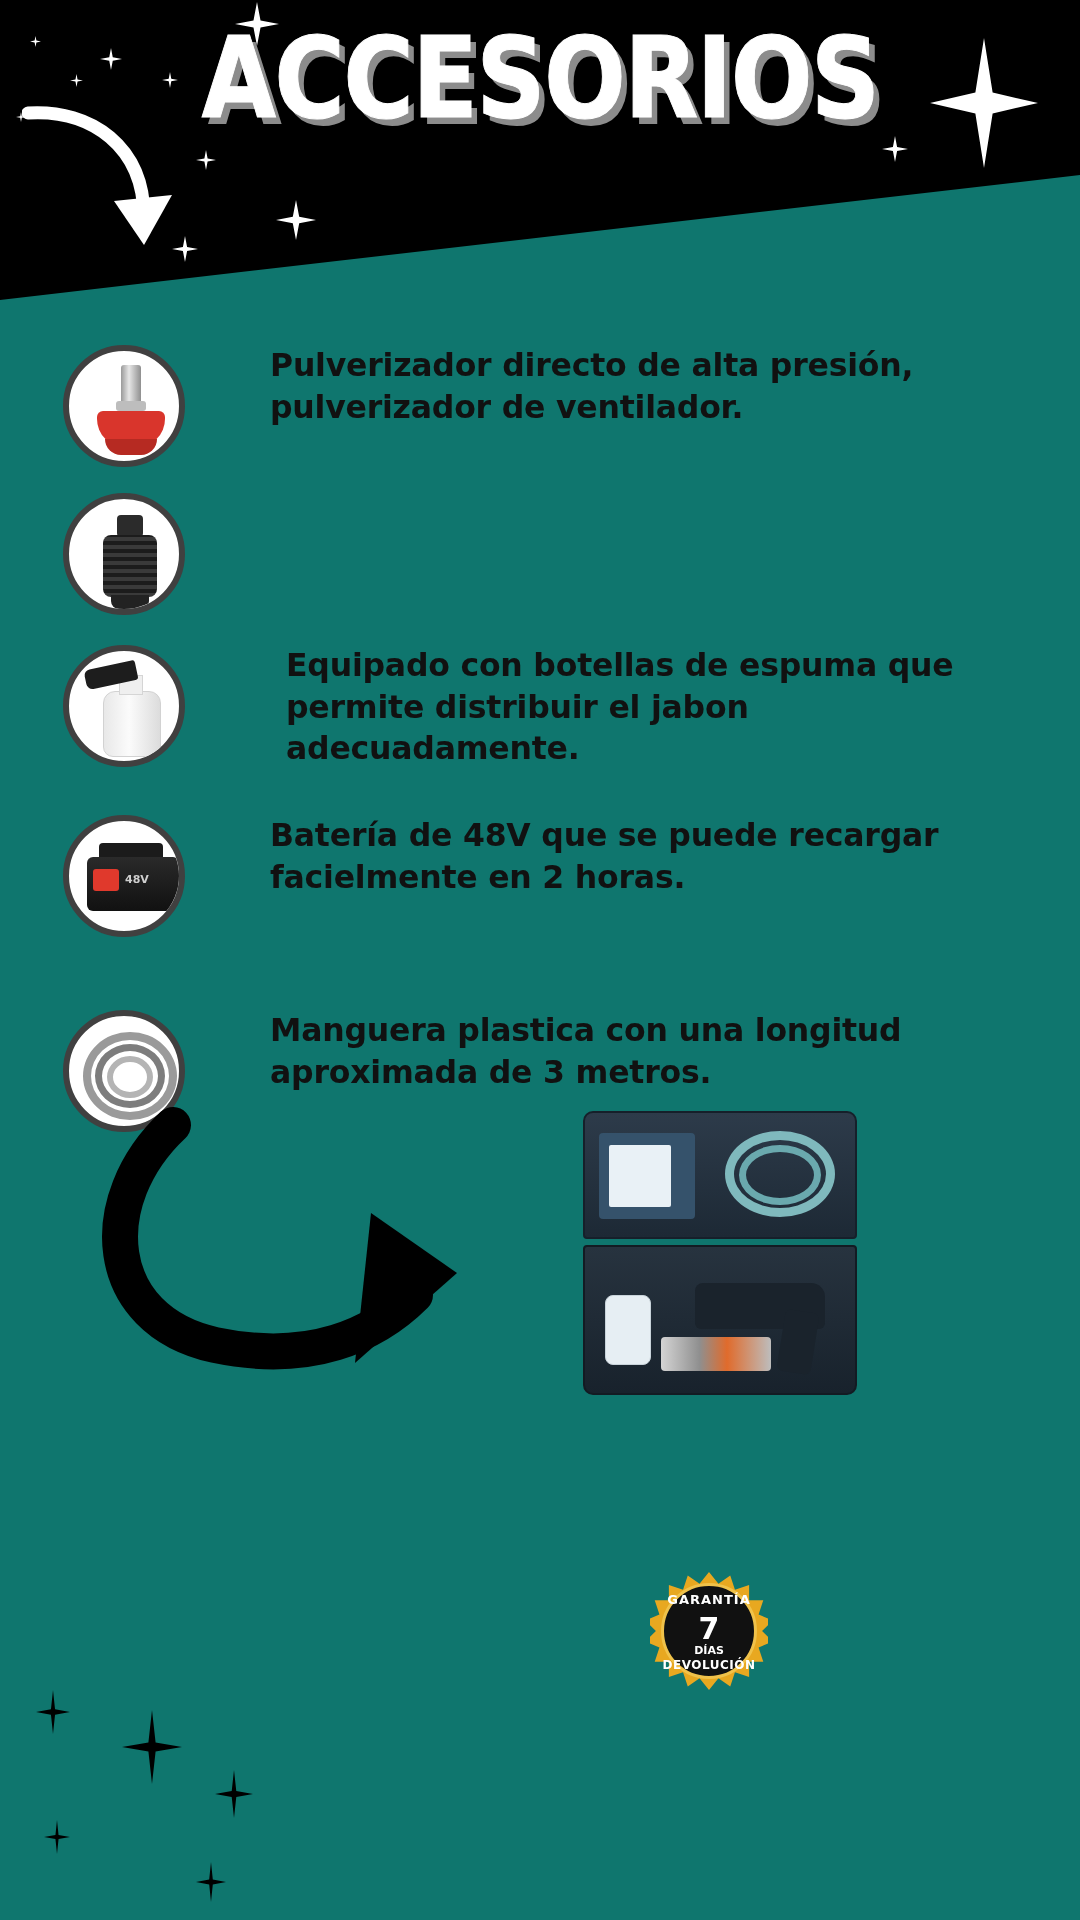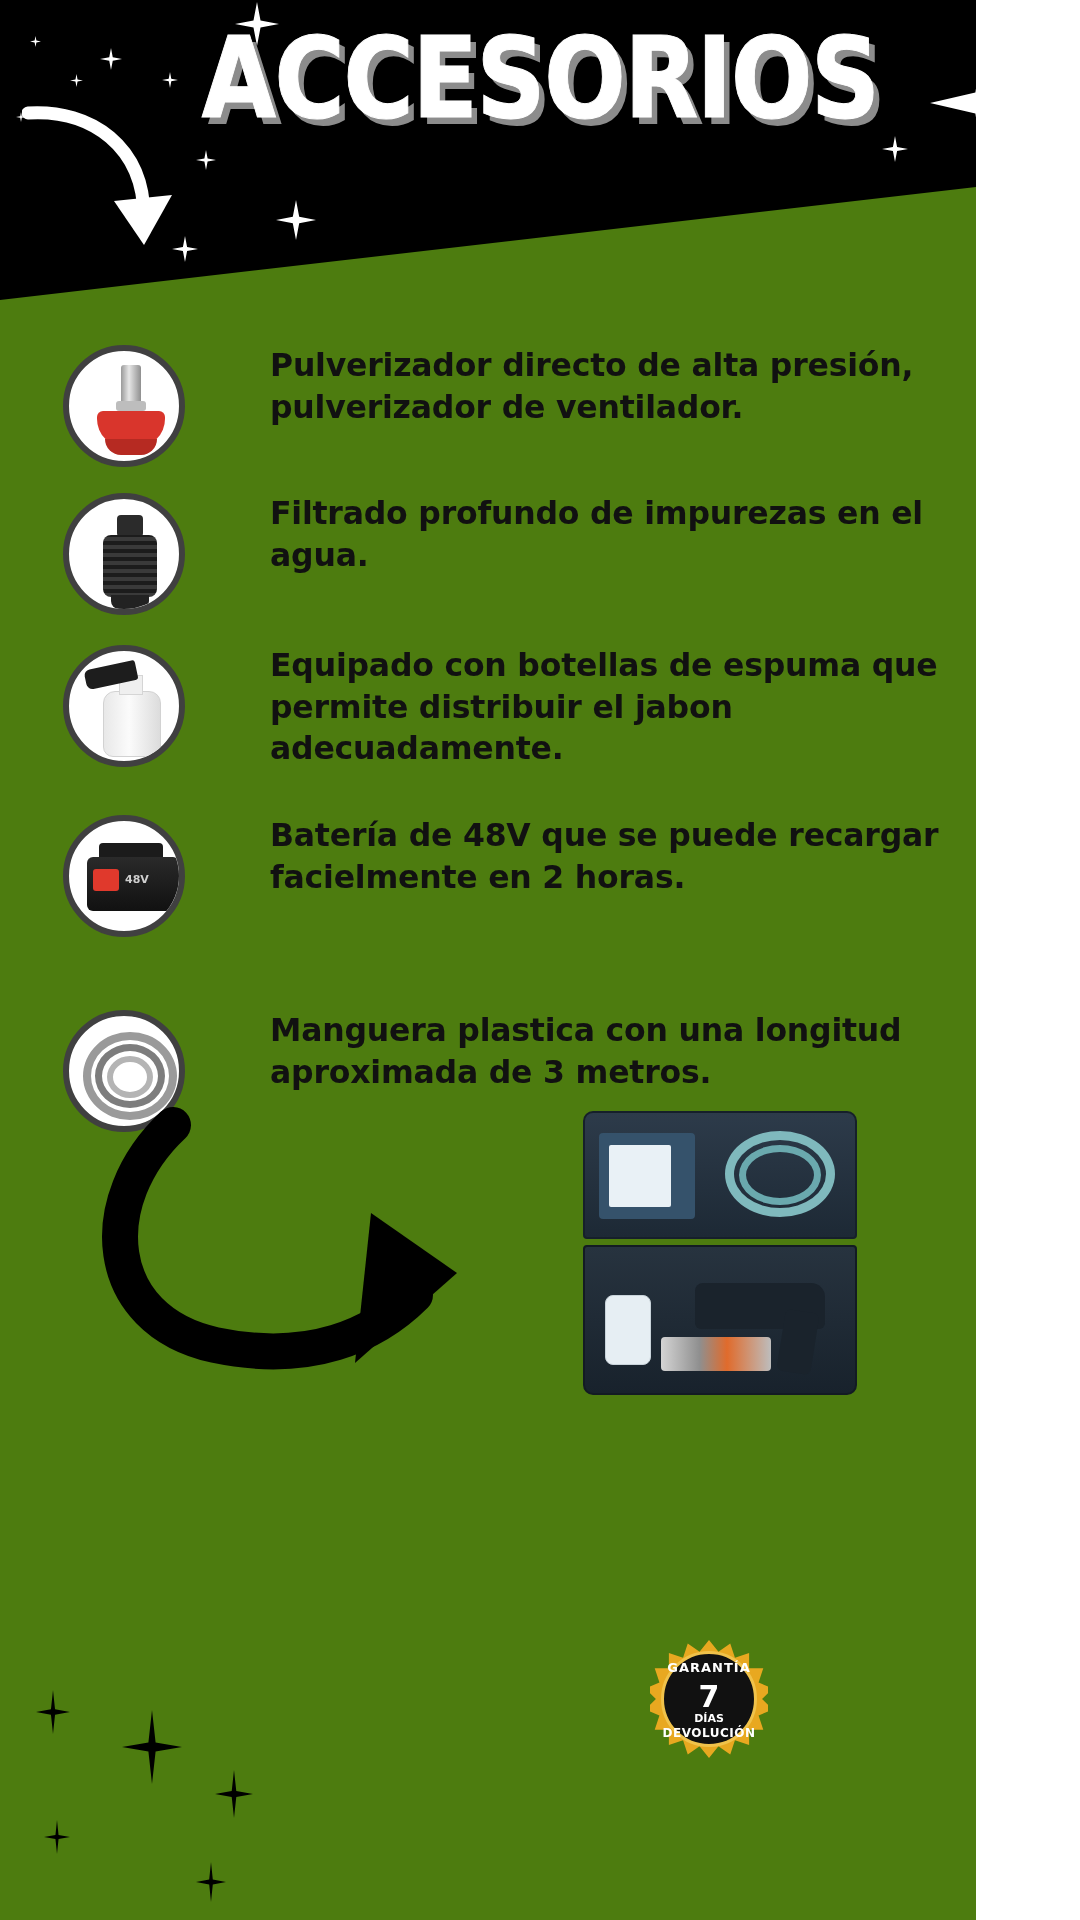--- a/index.html
+++ b/index.html
@@ -5,23 +5,23 @@
   * { box-sizing: border-box; margin: 0; padding: 0; }
   html, body {
     width: 1080px;
     height: 1920px;
     background: #ffffff;
     font-family: "Liberation Sans", sans-serif;
     overflow: hidden;
   }
   #page {
     position: relative;
-    width: 976px;
+    width: 1080px;
     height: 1920px;
-    background: #4d7c0f;
+    background: #0f766e;
     overflow: hidden;
     padding-left: 36px;
   }
 
   
   .header {
     position: absolute;
     top: 0; left: 0;
     width: 1080px;
     height: 310px;
@@ -134,21 +134,21 @@
   .hose-coil { position:absolute; left:150px; top:26px; width:110px; height:86px; border:9px solid #7fb9bd; border-radius:50%;}
   .hose-coil2 { position:absolute; left:164px; top:40px; width:82px; height:60px; border:7px solid #6aa9ae; border-radius:50%;}
   .lid-panel { position:absolute; left:24px; top:28px; width:96px; height:86px; background:#35526b; border-radius:4px;}
   .lid-card { position:absolute; left:34px; top:40px; width:62px; height:62px; background:#e9f1f6; border-radius:2px;}
   .gun { position:absolute; left:120px; top:178px; width:130px; height:46px; background:#1a232c; border-radius:8px 14px 6px 6px;}
   .gun-grip { position:absolute; left:206px; top:206px; width:34px; height:62px; background:#1a232c; border-radius:6px; transform:rotate(9deg);}
   .bottle2 { position:absolute; left:30px; top:190px; width:46px; height:70px; background:#e6eef3; border-radius:8px; border:1px solid #c8d3da;}
   .accbits { position:absolute; left:86px; top:232px; width:110px; height:34px; background:linear-gradient(90deg,#d4d4d4,#8f8f8f 35%,#e06b2c 60%,#bdbdbd); border-radius:4px;}
 
   
-  .badge { position:absolute; left:650px; top:1640px; width:118px; height:118px; }
+  .badge { position:absolute; left:650px; top:1572px; width:118px; height:118px; }
   .badge-star {
     position:absolute; inset:0;
     background:#e8a820;
     clip-path: polygon(50% 0%,58% 10%,68% 3%,72% 15%,84% 11%,84% 24%,96% 24%,92% 36%,104% 41%,95% 50%,104% 59%,92% 64%,96% 76%,84% 76%,84% 89%,72% 85%,68% 97%,58% 90%,50% 100%,42% 90%,32% 97%,28% 85%,16% 89%,16% 76%,4% 76%,8% 64%,-4% 59%,5% 50%,-4% 41%,8% 36%,4% 24%,16% 24%,16% 11%,28% 15%,32% 3%,42% 10%);
   }
   .badge-inner { position:absolute; left:11px; top:11px; width:96px; height:96px; background:#111111; border-radius:50%; border:3px solid #f0c24a;}
   .badge-top { position:absolute; left:0; top:20px; width:118px; text-align:center; font-family:"DejaVu Sans",sans-serif; font-weight:bold; font-size:13px; color:#ffffff; letter-spacing:1px;}
   .badge-num { position:absolute; left:0; top:42px; width:118px; text-align:center; font-family:"DejaVu Sans",sans-serif; font-weight:bold; font-size:30px; color:#ffffff; line-height:1;}
   .badge-dias { position:absolute; left:0; top:72px; width:118px; text-align:center; font-family:"DejaVu Sans",sans-serif; font-weight:bold; font-size:11px; color:#ffffff;}
   .badge-bot { position:absolute; left:0; top:86px; width:118px; text-align:center; font-family:"DejaVu Sans",sans-serif; font-weight:bold; font-size:12px; color:#ffffff; letter-spacing:0.5px;}
@@ -196,24 +196,23 @@
       </div>
       <div class="item-text">Pulverizador directo de alta presión, pulverizador de ventilador.</div>
     </div>
 
     <div class="item" style="left:63px; top:148px;">
       <div class="thumb">
         <div class="filter-top"></div>
           <div class="filter-mid"></div>
           <div class="filter-bot"></div>
       </div>
-      <div class="item-text">Filtrado profundo de impurezas en el agua.</div>
-    </div>
-
-    <div class="item" style="left:63px; top:300px;">
+    </div>
+
+    <div class="item" style="left:63px; top:300px;gap:16px;">
       <div class="thumb">
         <div class="foam-bottle"></div>
           <div class="foam-neck"></div>
           <div class="foam-head"></div>
       </div>
       <div class="item-text">Equipado con botellas de espuma que permite distribuir el jabon adecuadamente.</div>
     </div>
 
     <div class="item" style="left:63px; top:470px;">
       <div class="thumb">

